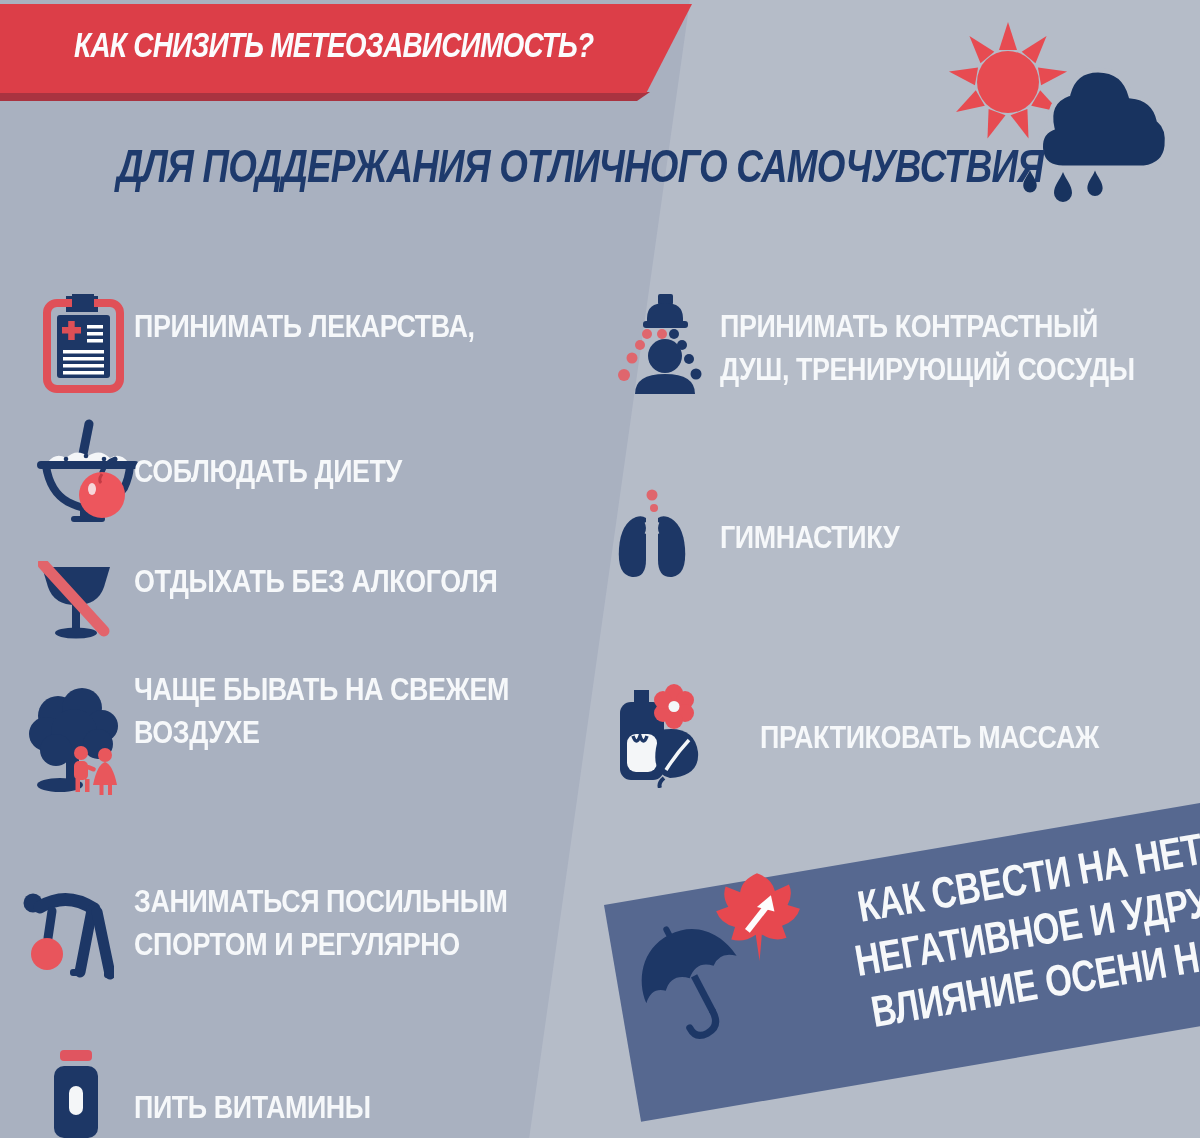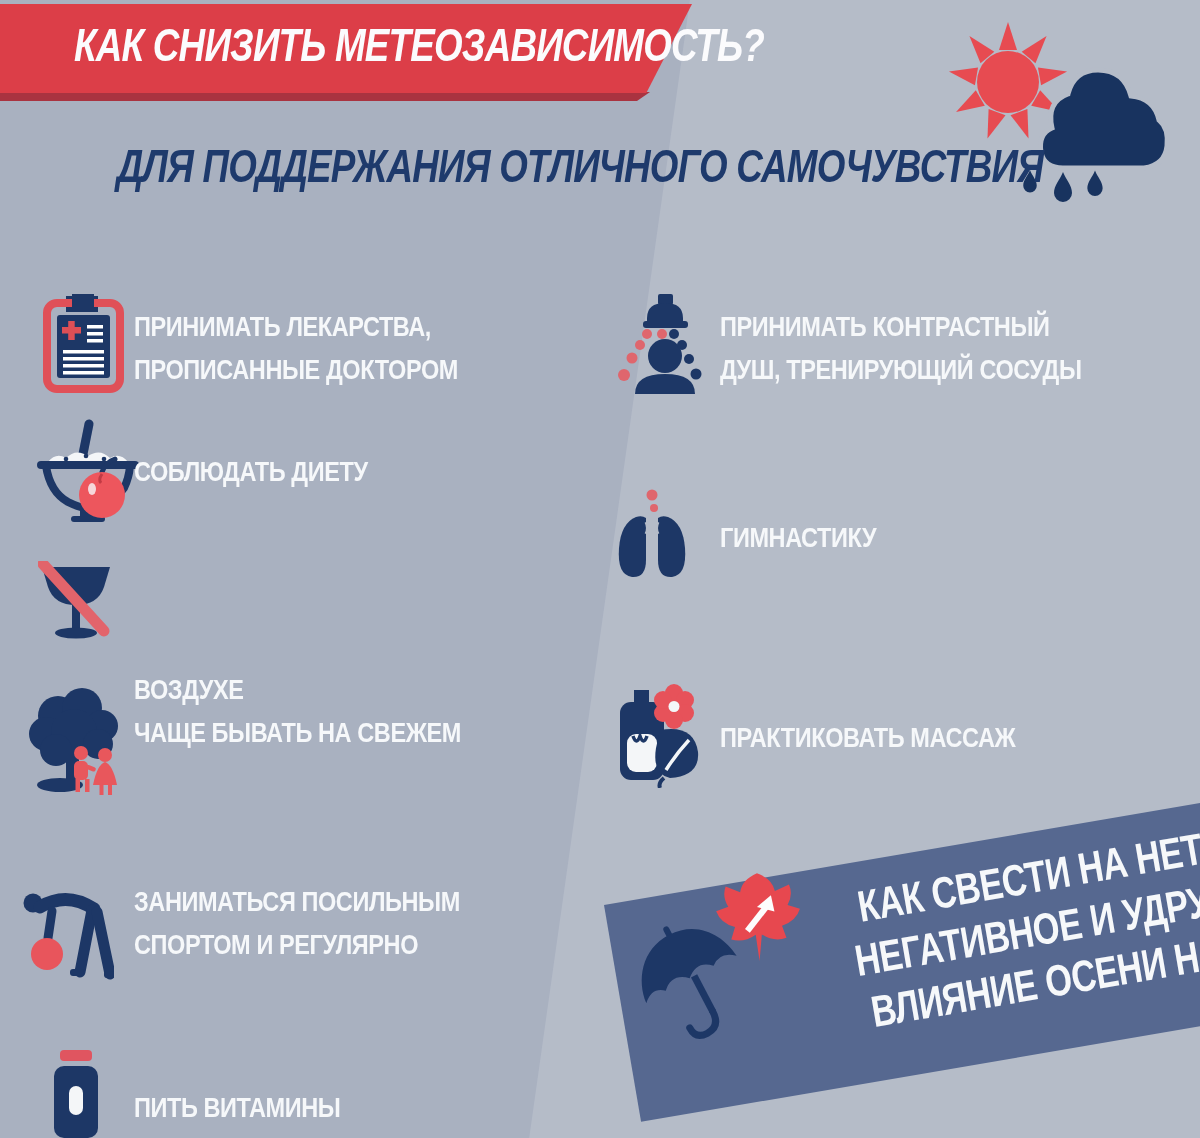--- a/index.html
+++ b/index.html
@@ -4,28 +4,28 @@
 <style>
   html,body{margin:0;padding:0;background:#8b93a3;}
   .poster{position:relative;width:1200px;height:1138px;overflow:hidden;
     background:#a9b1c0;font-family:"Liberation Sans","DejaVu Sans",sans-serif;}
   .bg-light{position:absolute;inset:0;background:#b5bcc8;
     clip-path:polygon(57.5% 0,100% 0,100% 100%,44.1% 100%);}
   .title-banner{position:absolute;left:0;top:4px;width:692px;height:89px;background:#dc3e48;
     clip-path:polygon(0 0,100% 0,93.4% 100%,0 100%);}
   .title-shadow{position:absolute;left:0;top:92px;width:650px;height:9px;background:#a93340;
     clip-path:polygon(0 0,100% 0,98% 100%,0 100%);}
-  .title{position:absolute;left:74px;top:16px;font-size:46px;line-height:58px;font-weight:700;
+  .title{position:absolute;left:74px;top:16px;font-size:35px;line-height:58px;font-weight:700;
     font-style:italic;color:#fbfbfd;white-space:nowrap;letter-spacing:-1px;}
   .title .sc{display:inline-block;transform:scaleX(.8);transform-origin:left top;}
   .subtitle{position:absolute;left:0;top:140px;width:1160px;text-align:center;color:#1e3a6c;
     font-weight:700;font-style:italic;font-size:46px;line-height:52px;letter-spacing:-1px;}
   .subtitle .ln{white-space:nowrap;}
   .subtitle .sc{display:inline-block;transform:scaleX(.8);transform-origin:center top;}
-  .it{position:absolute;color:#f6f8fa;font-weight:700;font-size:28px;line-height:43px;
+  .it{position:absolute;color:#f6f8fa;font-weight:700;font-size:32px;line-height:43px;
     letter-spacing:-.5px;}
   .it .ln{white-space:nowrap;}
   .it .sc{display:inline-block;transform:scaleX(.84);transform-origin:left top;}
   .icon{position:absolute;}
   .slate-banner{position:absolute;left:604px;top:905px;width:700px;height:220px;background:#566890;
     transform:rotate(-9.7deg);transform-origin:top left;}
   .slate-text{position:absolute;left:165px;top:18px;width:520px;text-align:center;color:#f6f8fa;
     font-weight:700;font-size:44px;line-height:53px;letter-spacing:-.5px;}
   .slate-text .ln{white-space:nowrap;}
   .slate-text .sc{display:inline-block;transform:scaleX(.78);transform-origin:center top;}
@@ -99,21 +99,20 @@
     <rect x="45" y="31" width="16" height="3.5" fill="#fff"></rect>
     <rect x="45" y="38" width="16" height="3.5" fill="#fff"></rect>
     <rect x="45" y="45" width="16" height="3.5" fill="#fff"></rect>
     <rect x="21" y="56" width="41" height="3.5" fill="#fff"></rect>
     <rect x="21" y="63" width="41" height="3.5" fill="#fff"></rect>
     <rect x="21" y="70" width="41" height="3.5" fill="#fff"></rect>
     <rect x="21" y="77" width="41" height="3.5" fill="#fff"></rect>
   </svg>
   <div class="it" style="left:134px;top:305px">
     <div class="ln"><span class="sc">ПРИНИМАТЬ ЛЕКАРСТВА,</span></div>
-    <div class="ln"><span class="sc">ПРОПИСАННЫЕ ДОКТОРОМ</span></div>
   </div>
 
   <svg class="icon" style="left:36px;top:418px;width:104px;height:108px" viewBox="0 0 104 108">
     <line x1="53" y1="6" x2="45" y2="46" stroke="#1d3766" stroke-width="9" stroke-linecap="round"></line>
     <path d="M12 44 Q20 34 30 40 Q40 30 52 38 Q64 30 74 40 Q84 34 92 44 L92 50 L12 50 Z" fill="#f4f6f8"></path>
     <circle cx="30" cy="41" r="2.3" fill="#1d3766"></circle>
     <circle cx="50" cy="38" r="2.3" fill="#1d3766"></circle>
     <circle cx="68" cy="41" r="2.3" fill="#1d3766"></circle>
     <path d="M10 48 Q14 74 32 84 Q44 90 52 90 Q74 90 88 70 Q93 60 94 48" fill="none" stroke="#1d3766" stroke-width="8"></path>
     <line x1="5" y1="47" x2="99" y2="47" stroke="#1d3766" stroke-width="8" stroke-linecap="round"></line>
@@ -127,20 +126,23 @@
   <div class="it" style="left:134px;top:450px">
     <div class="ln"><span class="sc">СОБЛЮДАТЬ ДИЕТУ</span></div>
   </div>
 
   <svg class="icon" style="left:38px;top:561px;width:76px;height:80px" viewBox="0 0 76 80">
     <path d="M4 6 H72 L66 26 Q60 44 38 44 Q16 44 10 26 Z" fill="#1d3766"></path>
     <rect x="34" y="42" width="8" height="26" fill="#1d3766"></rect>
     <ellipse cx="38" cy="72" rx="21" ry="5.5" fill="#1d3766"></ellipse>
     <line x1="5" y1="3" x2="66" y2="70" stroke="#e2646b" stroke-width="11" stroke-linecap="round"></line>
   </svg>
+  <div class="it" style="left:134px;top:560px">
+    <div class="ln"><span class="sc">ОТДЫХАТЬ БЕЗ АЛКОГОЛЯ</span></div>
+  </div>
 
   <svg class="icon" style="left:24px;top:686px;width:100px;height:110px" viewBox="0 0 100 110">
     <g fill="#1d3766">
       <circle cx="34" cy="30" r="20"></circle>
         <circle cx="58" cy="22" r="20"></circle>
         <circle cx="78" cy="40" r="16"></circle>
       <circle cx="22" cy="48" r="17"></circle>
         <circle cx="50" cy="46" r="23"></circle>
         <circle cx="74" cy="58" r="15"></circle>
       <circle cx="32" cy="64" r="16"></circle>
@@ -153,22 +155,22 @@
       <rect x="51.5" y="93" width="4.5" height="13"></rect>
       <rect x="61" y="93" width="4.5" height="13"></rect>
       <circle cx="81" cy="69" r="7"></circle>
       <path d="M81 76 Q73 79 69 99 L93 99 Q89 79 81 76 Z"></path>
       <rect x="75.5" y="99" width="4" height="10"></rect>
       <rect x="84" y="99" width="4" height="10"></rect>
       <rect x="62" y="80" width="10" height="4.5" rx="2" transform="rotate(20 67 82)"></rect>
     </g>
   </svg>
   <div class="it" style="left:134px;top:668px">
+    <div class="ln"><span class="sc">ЧАЩЕ БЫВАТЬ НА СВЕЖЕМ</span></div>
     <div class="ln"><span class="sc">ВОЗДУХЕ</span></div>
-    <div class="ln"><span class="sc">ЧАЩЕ БЫВАТЬ НА СВЕЖЕМ</span></div>
   </div>
 
   <svg class="icon" style="left:22px;top:884px;width:92px;height:102px" viewBox="0 0 92 102">
     <circle cx="11" cy="19" r="9.5" fill="#1d3766"></circle>
     <path d="M18 23 Q45 7 72 25" stroke="#1d3766" stroke-width="13" fill="none" stroke-linecap="round"></path>
     <path d="M30 27 L26 54" stroke="#1d3766" stroke-width="9" stroke-linecap="round"></path>
     <path d="M70 26 L58 88" stroke="#1d3766" stroke-width="11" stroke-linecap="round"></path>
     <path d="M75 28 L88 90" stroke="#1d3766" stroke-width="11" stroke-linecap="round"></path>
     <rect x="48" y="85" width="14" height="7" rx="3" fill="#1d3766"></rect>
     <rect x="82" y="87" width="10" height="7" rx="3" fill="#1d3766"></rect>
@@ -236,16 +238,16 @@
         <circle cx="77" cy="37" r="9"></circle>
       <circle cx="66" cy="44" r="9"></circle>
         <circle cx="55" cy="37" r="9"></circle>
         <circle cx="55" cy="24" r="9"></circle>
     </g>
     <circle cx="66" cy="30.5" r="5.5" fill="#f4f6f8"></circle>
     <path d="M52 54 Q86 48 90 76 Q92 100 62 102 Q44 98 48 72 Z" fill="#1d3766"></path>
     <path d="M58 94 Q68 78 81 64" stroke="#f4f6f8" stroke-width="3.5" fill="none"></path>
     <path d="M56 102 Q50 107 52 112" stroke="#1d3766" stroke-width="4" fill="none"></path>
   </svg>
-  <div class="it" style="left:720px;top:716px">
+  <div class="it" style="left:760px;top:716px">
     <div class="ln"><span class="sc">ПРАКТИКОВАТЬ МАССАЖ</span></div>
   </div>
 </div>
 
 </body></html>

